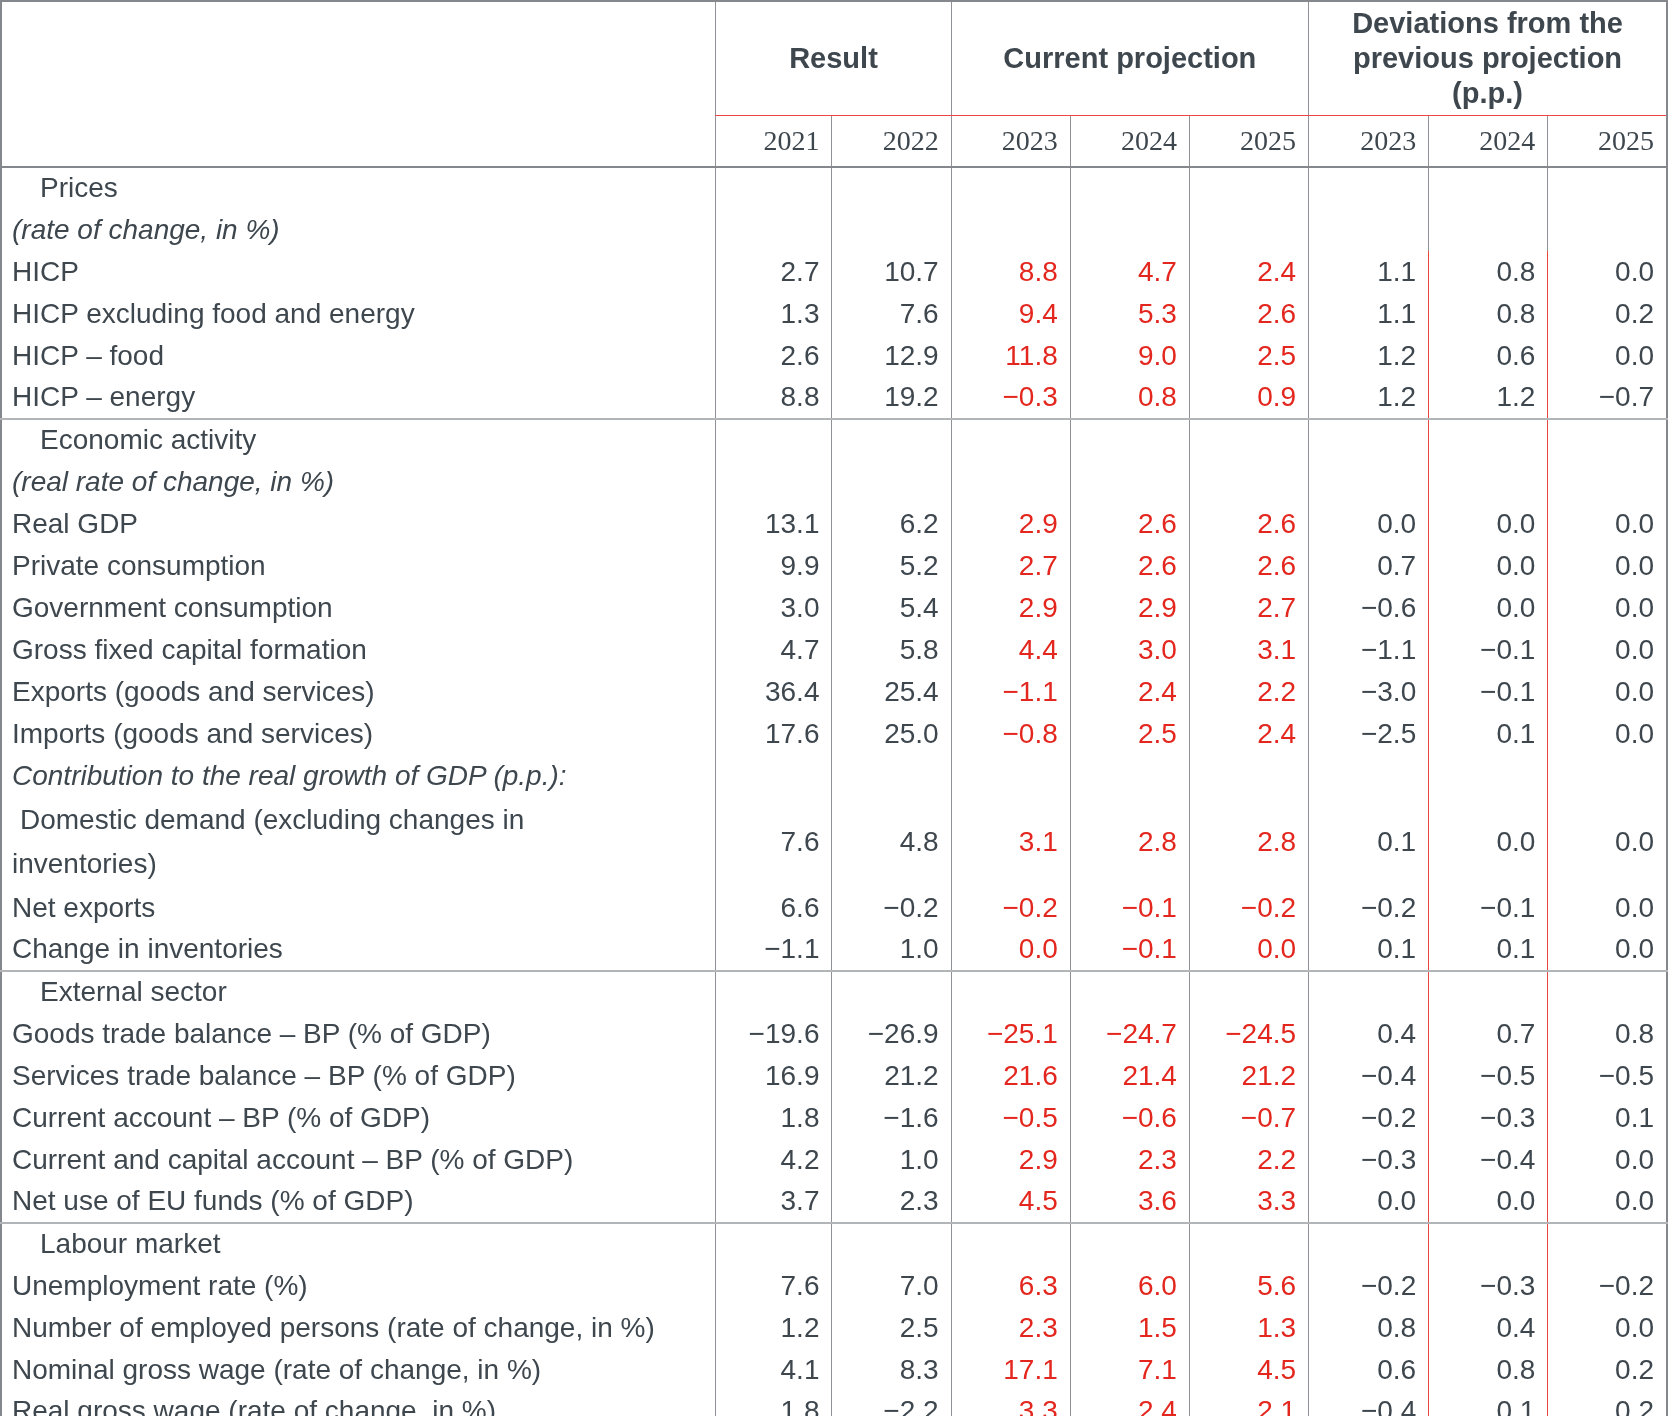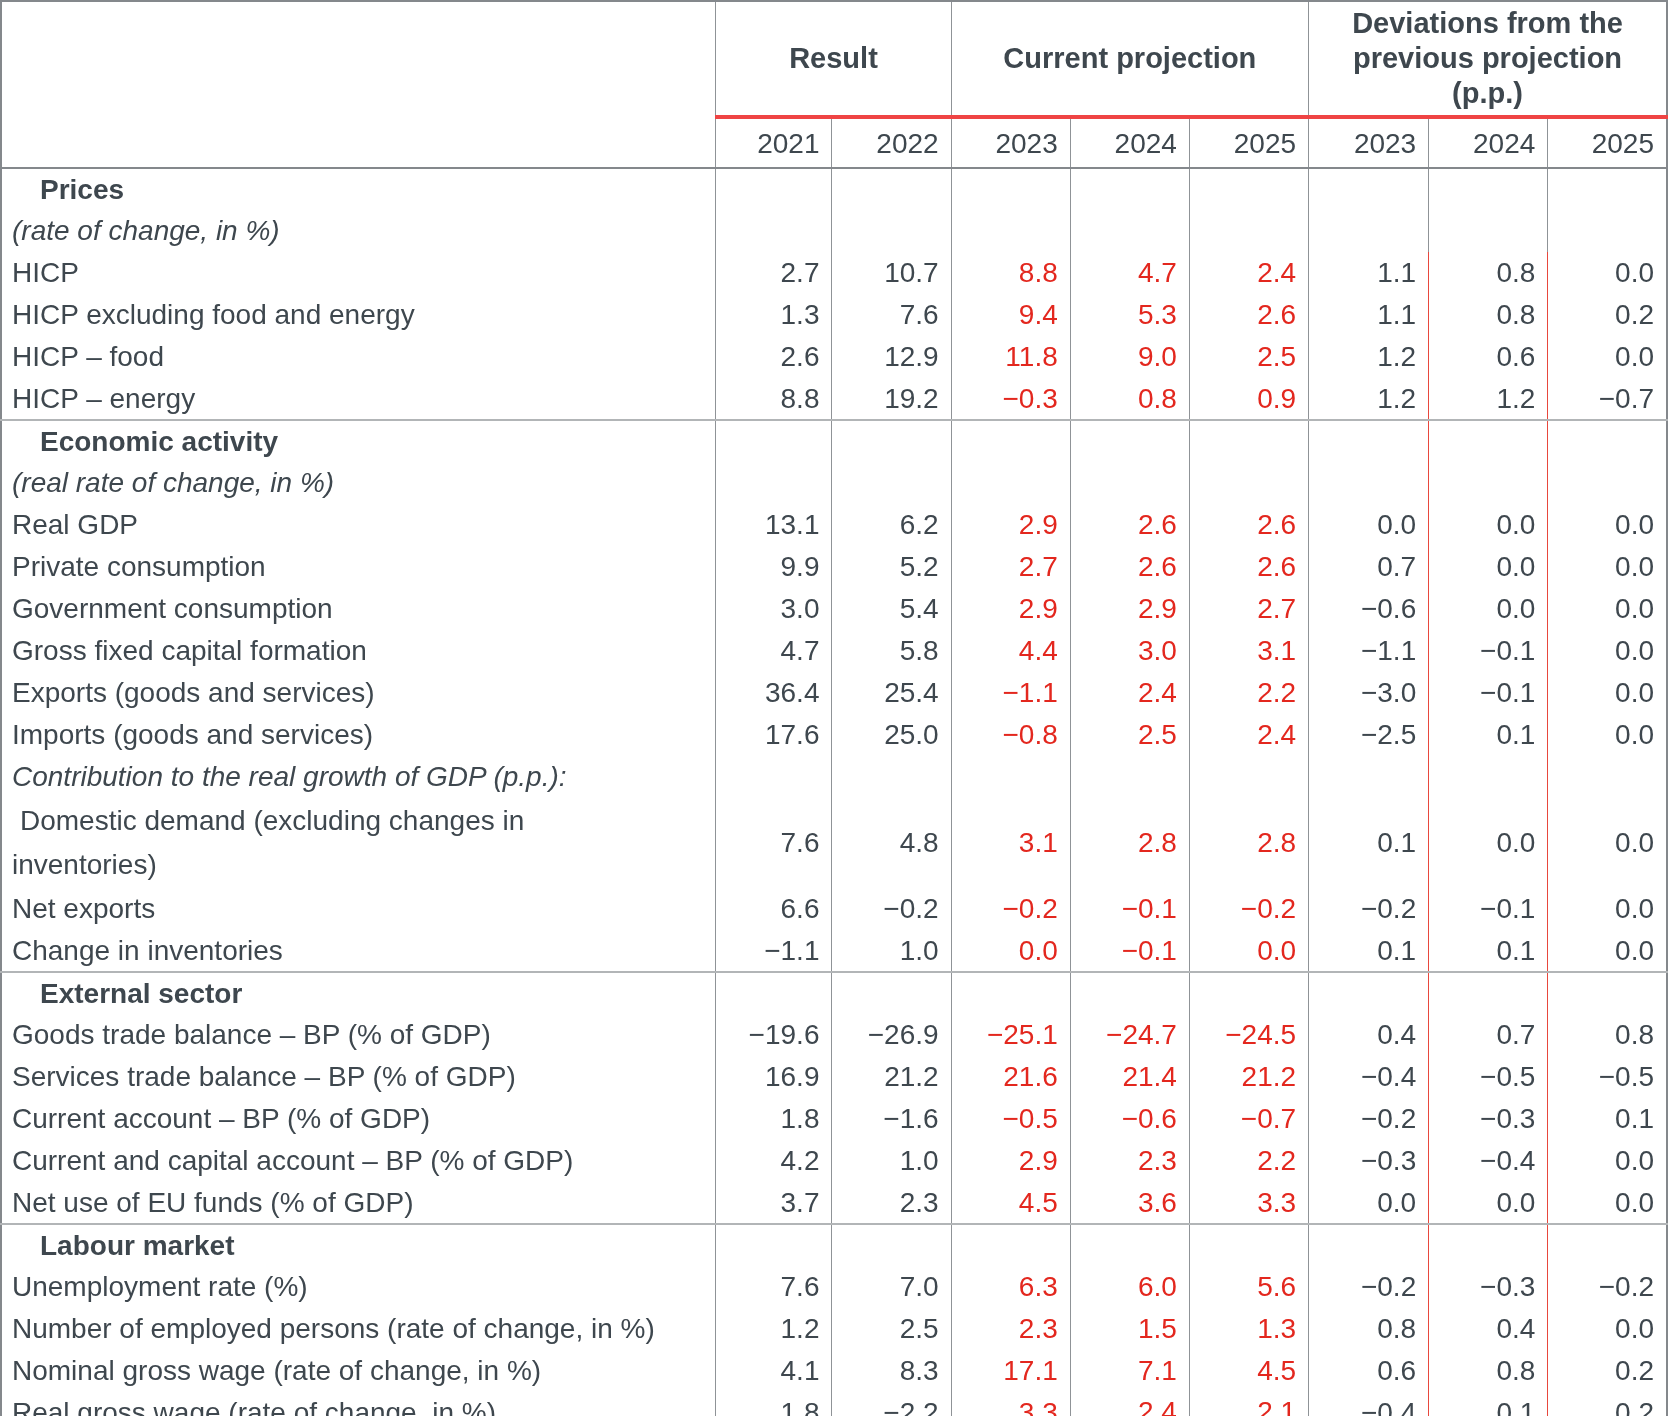--- a/index.html
+++ b/index.html
@@ -26,45 +26,46 @@
     vertical-align: middle;
     text-align: center;
     padding: 4px 8px;
     border-left: 1px solid #8f9397;
   }
   thead th.corner {
     border-left: none;
     border-bottom: 2px solid #84888c;
   }
   thead tr.group-row { height: 102px; }
-  thead tr.group-row th.group { border-bottom: 4px solid #ef4444; }
+  thead tr.group-row th.group { border-bottom: 1px solid #ef4444; }
   thead tr.year-row { height: 51px; }
   thead tr.year-row th {
     font-weight: normal;
     font-size: 28px;
     text-align: right;
     padding: 0 12px 0 0;
     border-bottom: 2px solid #84888c;
+    font-family: Liberation Serif, serif;
   }
   
   tbody tr { height: 42px; }
   tbody tr.tall { height: 76px; }
   tbody tr.section-start td { border-top: 2px solid #b2b5b7; }
   tbody td {
     font-size: 28px;
     vertical-align: middle;
     border-left: 1px solid #8f9397;
   }
   td.label {
     padding-left: 10px;
     border-left: none;
     white-space: nowrap;
     text-align: left;
   }
-  td.label.bold   { font-weight: bold; padding-left: 38px; }
+  td.label.bold   { font-weight: normal; padding-left: 38px; }
   td.label.italic { font-style: italic; }
   td.label.prewrap {
     white-space: pre-line;
     text-indent: 8px;
     line-height: 44px;
   }
   td.num {
     text-align: right;
     padding-right: 12px;
   }

